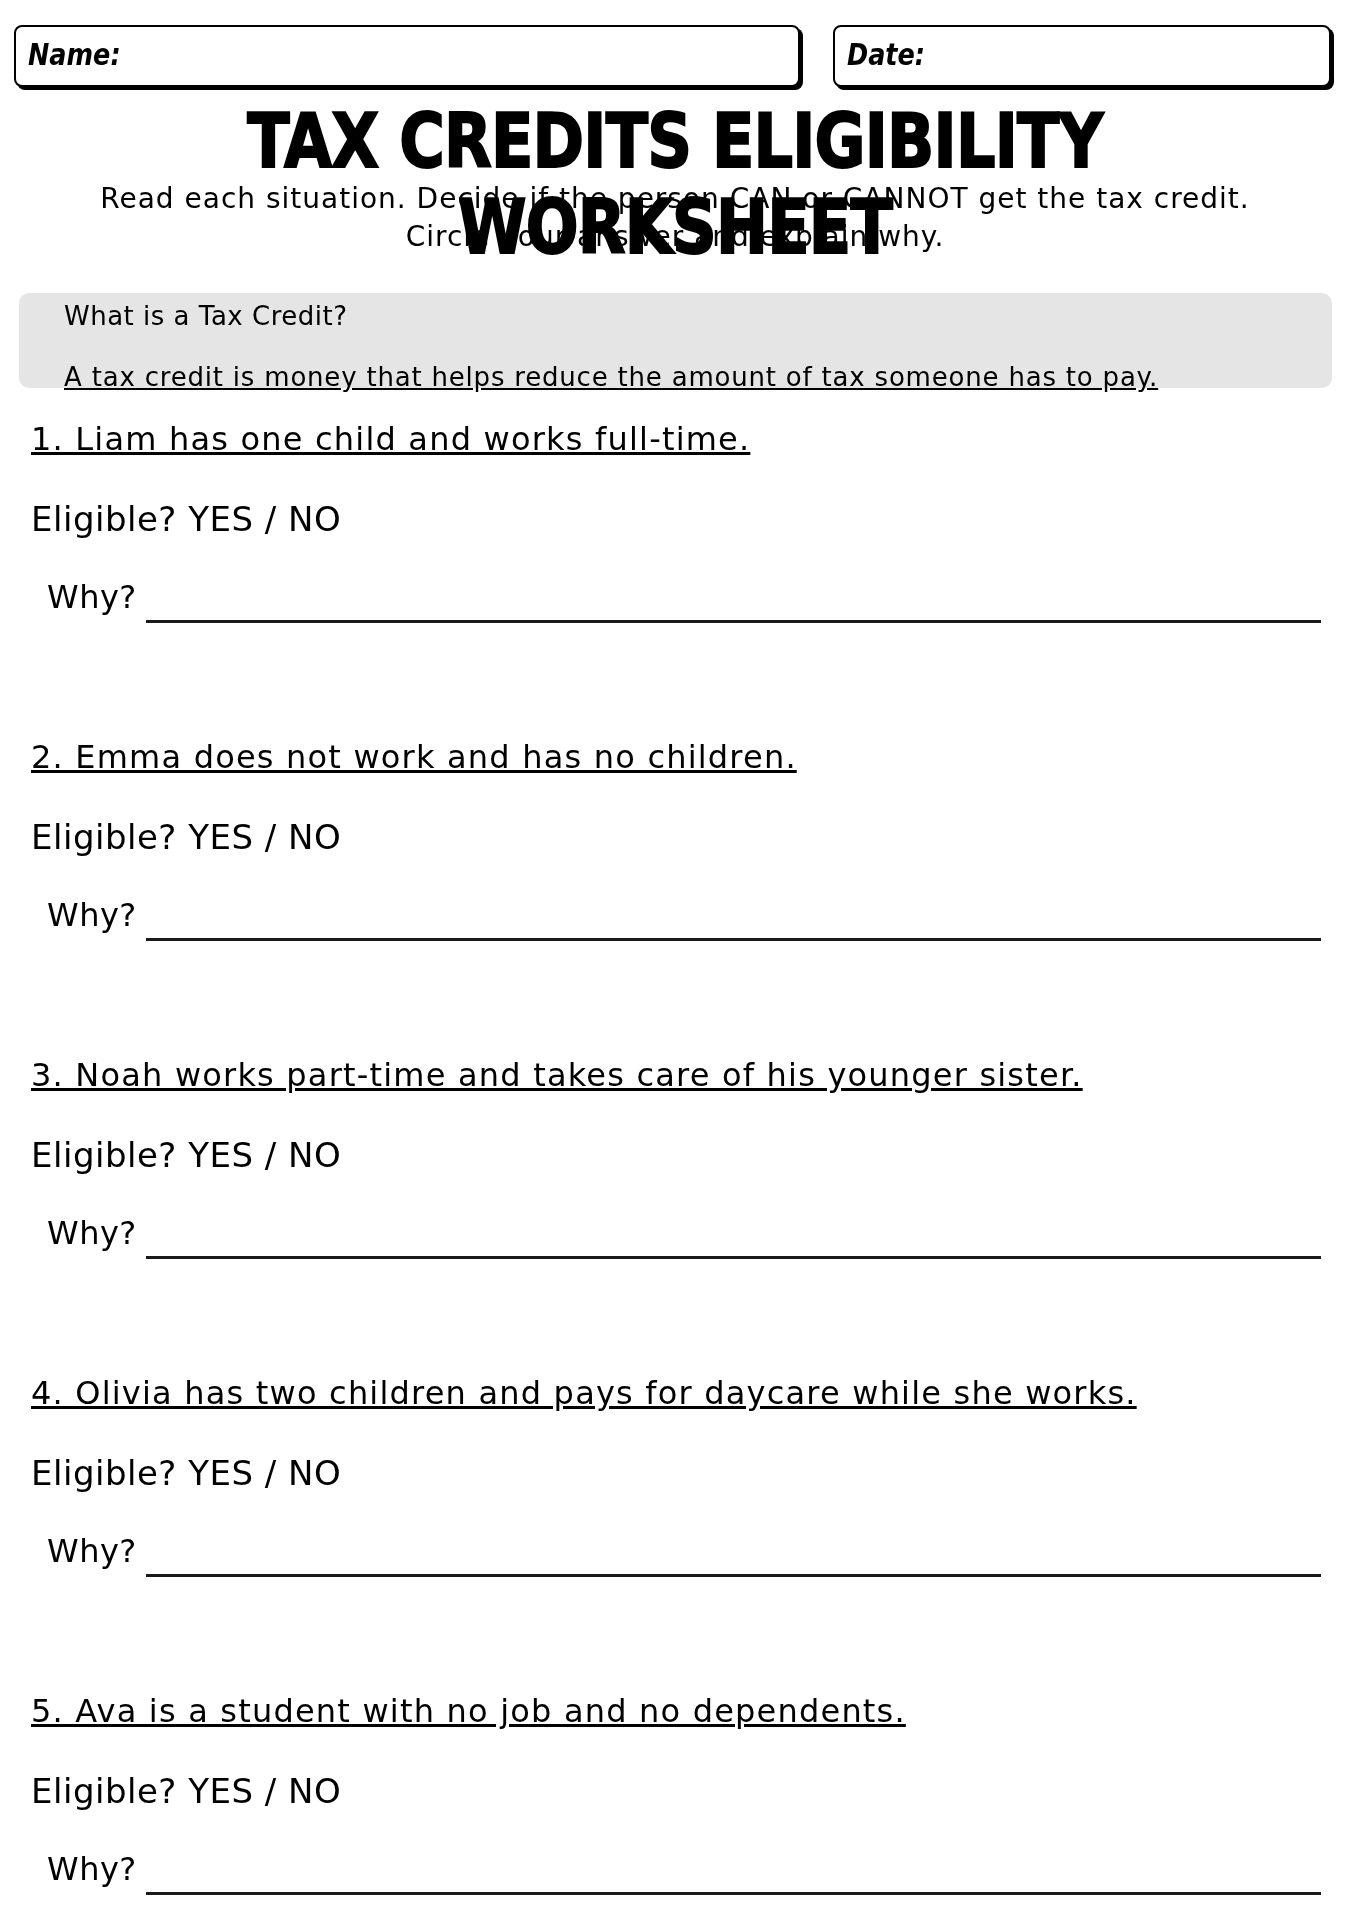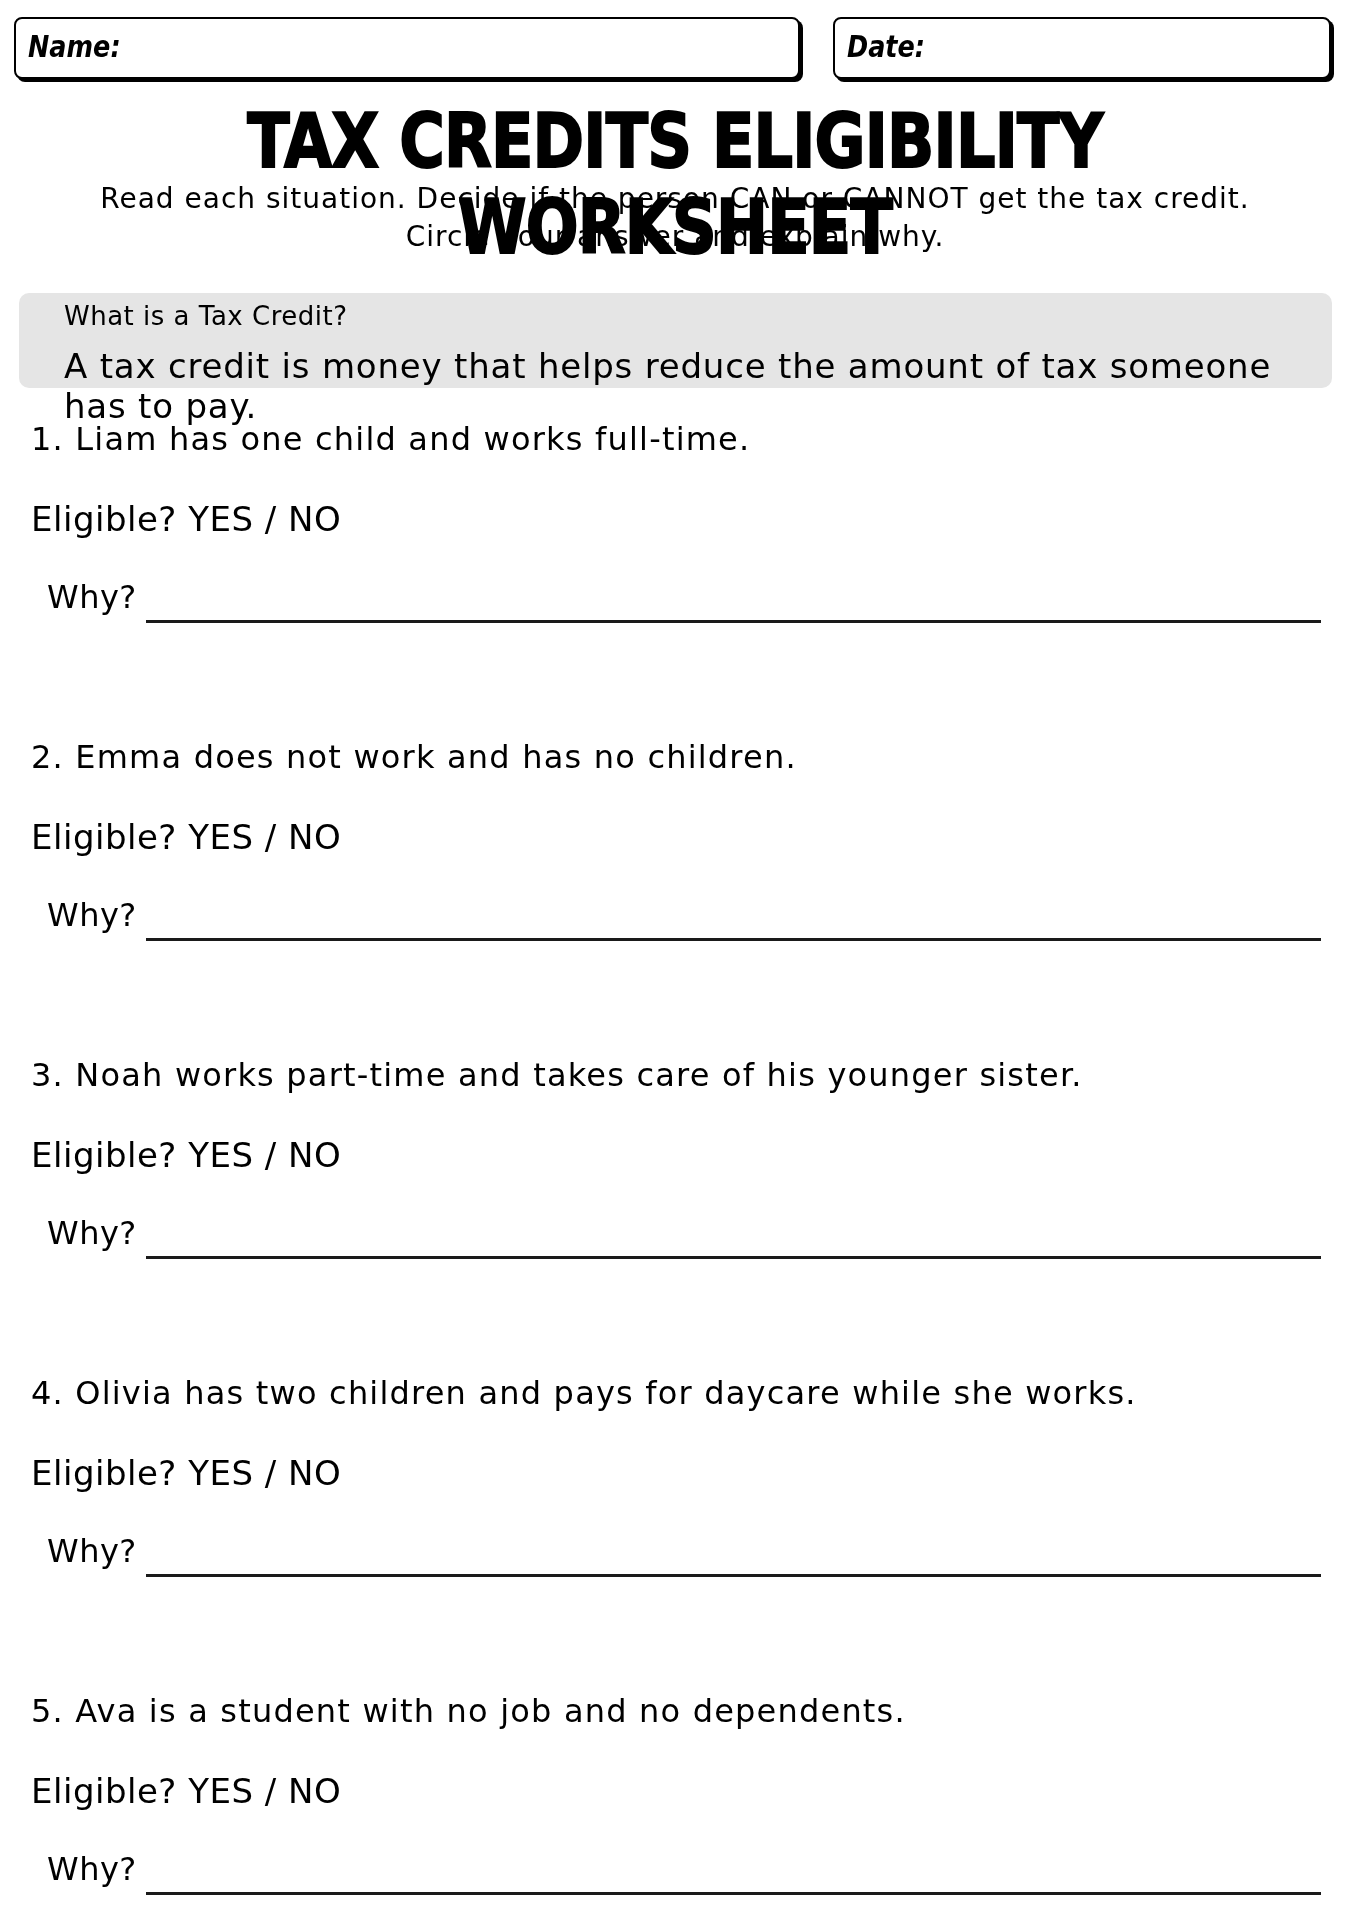--- a/index.html
+++ b/index.html
@@ -1,18 +1,18 @@
 <!DOCTYPE html>
 <html><head>
 <meta charset="utf-8">
 <style>
   html, body { margin: 0; padding: 0; background: #ffffff; }
   body { width: 1350px; height: 1920px; position: relative; overflow: hidden; color: #000; font-family: "DejaVu Sans", sans-serif; }
   .field-box {
-    position: absolute; top: 17px; height: 62px;
+    position: absolute; top: 25px; height: 62px;
     border: 2.5px solid #000; border-radius: 8px;
     box-shadow: 3px 3px 0 #000; background: #fff;
     box-sizing: border-box;
   }
   .field-box .label {
     position: absolute; left: 12px; top: 10px;
     font-family: "DejaVu Sans", sans-serif; font-style: italic; font-weight: bold;
     font-size: 30px; transform: scaleX(0.85); transform-origin: left center;
   }
   #name-box { left: 14px; width: 786px; }
@@ -26,23 +26,23 @@
   .instructions {
     position: absolute; top: 180px; left: 0; width: 1350px; text-align: center;
     font-size: 28px; line-height: 38px; letter-spacing: 1px;
   }
   .instructions div { display: block; }
   .info-box {
     position: absolute; left: 19px; top: 293px; width: 1313px; height: 95px;
     background: #e5e5e5; border-radius: 10px; box-sizing: border-box; padding-left: 50px;
   }
   .info-box .info-title { position: absolute; top: 8px; left: 45px; font-size: 26px; letter-spacing: 0.5px; }
-  .info-box .info-body { position: absolute; top: 53px; left: 45px; font-size: 34px; letter-spacing: 0.8px; }
+  .info-box .info-body { position: absolute; top: 69px; left: 45px; font-size: 26px; letter-spacing: 0.8px; text-decoration: underline; }
   .question { position: absolute; left: 31px; width: 1290px; }
-  .question .q-text { position: absolute; top: 0; left: 0; font-size: 32px; letter-spacing: 1.2px; white-space: nowrap; }
+  .question .q-text { position: absolute; top: 0; left: 0; font-size: 32px; letter-spacing: 1.2px; white-space: nowrap; text-decoration: underline; }
   .question .eligible { position: absolute; top: 79px; left: 0; font-size: 34px; letter-spacing: 0.5px; white-space: nowrap; }
   .question .why-row { position: absolute; top: 158px; left: 0; width: 1290px; height: 44px; }
   .question .why-label { position: absolute; left: 0; top: 0; font-size: 32px; letter-spacing: 0.5px; margin-left: 16px; }
   .question .why-line { position: absolute; left: 115px; right: 0; top: 42px; height: 3px; background: #1a1a1a; }
 </style>
 </head>
 <body>
 
 <div class="field-box" id="name-box">
   <span class="label">Name:</span>

